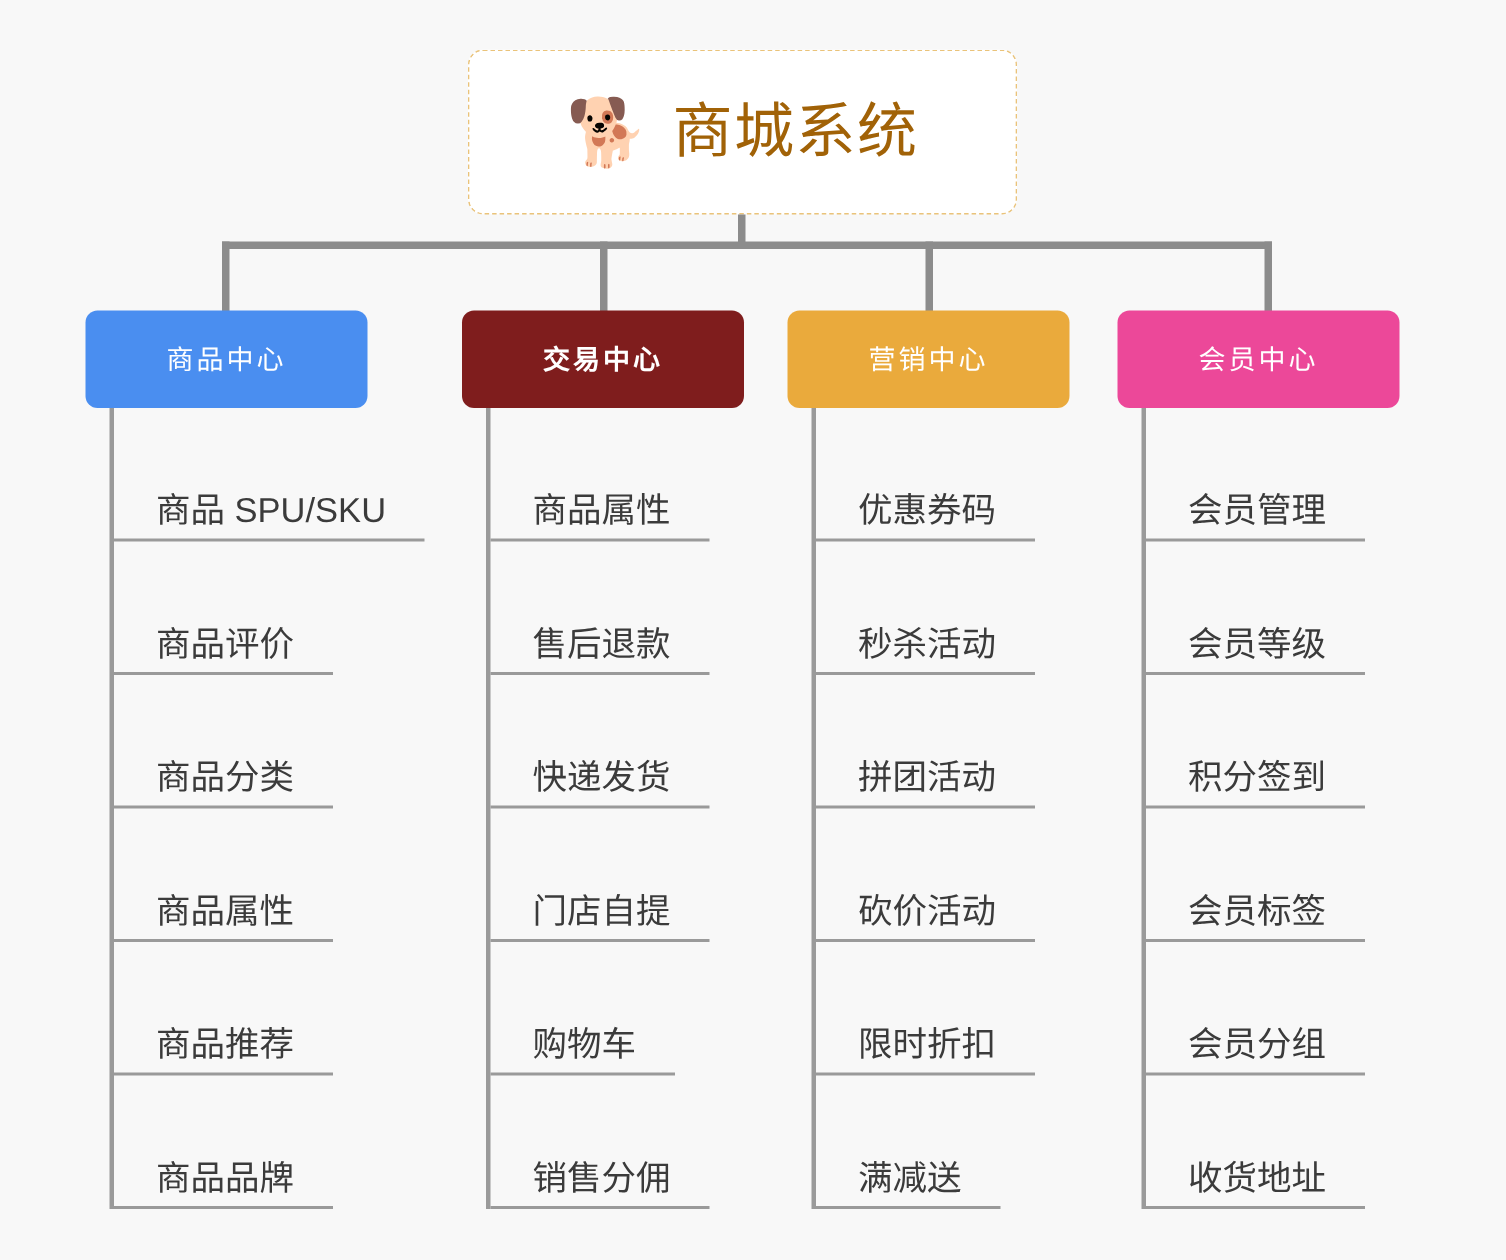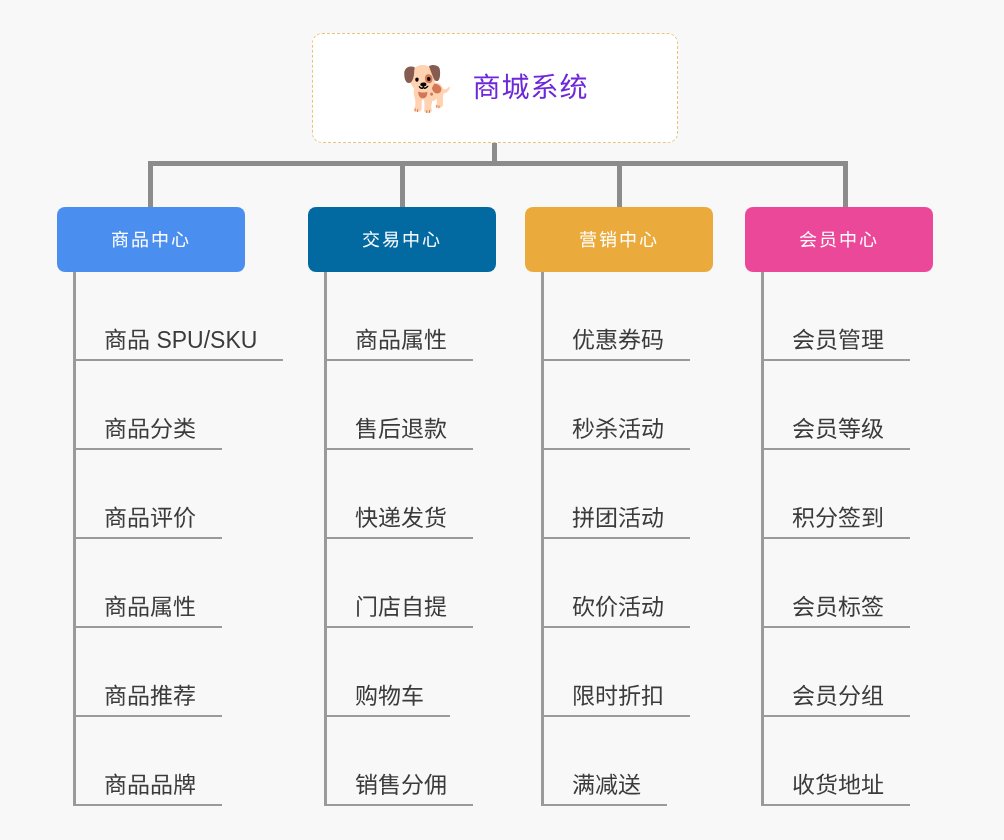--- a/index.html
+++ b/index.html
@@ -41,22 +41,22 @@
     justify-content: center;
     gap: 16px;
   }
   .root-emoji {
     font-size: 44px;
     line-height: 1;
     display: block;
     margin-top: 2px;
   }
   .root-title {
-    font-size: 28px;
-    color: #6d28d9;
+    font-size: 40px;
+    color: #a16207;
     letter-spacing: 1px;
     line-height: 1;
     white-space: nowrap;
   }
 
   
   .conn {
     position: absolute;
     background: #8c8c8c;
   }
@@ -85,21 +85,21 @@
     border-radius: 8px;
     display: flex;
     align-items: center;
     justify-content: center;
     color: #ffffff;
     font-size: 18px;
     letter-spacing: 2px;
     line-height: 1;
   }
   .cat-header.c-blue   { background: #4a8ef0; }
-  .cat-header.c-red    { background: #0369a1; }
+  .cat-header.c-red    { background: #7f1d1d; font-weight: bold; }
   .cat-header.c-orange { background: #eaaa3c; }
   .cat-header.c-green  { background: #ec4899; }
 
   
   .leaf-list {
     position: relative;
     margin-left: 16px;
     padding-left: 0;
     border-left: 3px solid #9a9a9a;
     padding-top: 0;
@@ -142,24 +142,24 @@
 
   <div class="column col-1">
     <div class="cat-header c-blue">
       <span>商品中心</span>
     </div>
     <div class="leaf-list">
       <div class="leaf-item">
           <span class="leaf-underline"><span class="leaf-label">商品 SPU/SKU</span></span>
         </div>
       <div class="leaf-item">
+          <span class="leaf-underline"><span class="leaf-label">商品评价</span></span>
+        </div>
+      <div class="leaf-item">
           <span class="leaf-underline"><span class="leaf-label">商品分类</span></span>
-        </div>
-      <div class="leaf-item">
-          <span class="leaf-underline"><span class="leaf-label">商品评价</span></span>
         </div>
       <div class="leaf-item">
           <span class="leaf-underline"><span class="leaf-label">商品属性</span></span>
         </div>
       <div class="leaf-item">
           <span class="leaf-underline"><span class="leaf-label">商品推荐</span></span>
         </div>
       <div class="leaf-item">
           <span class="leaf-underline"><span class="leaf-label">商品品牌</span></span>
         </div>

